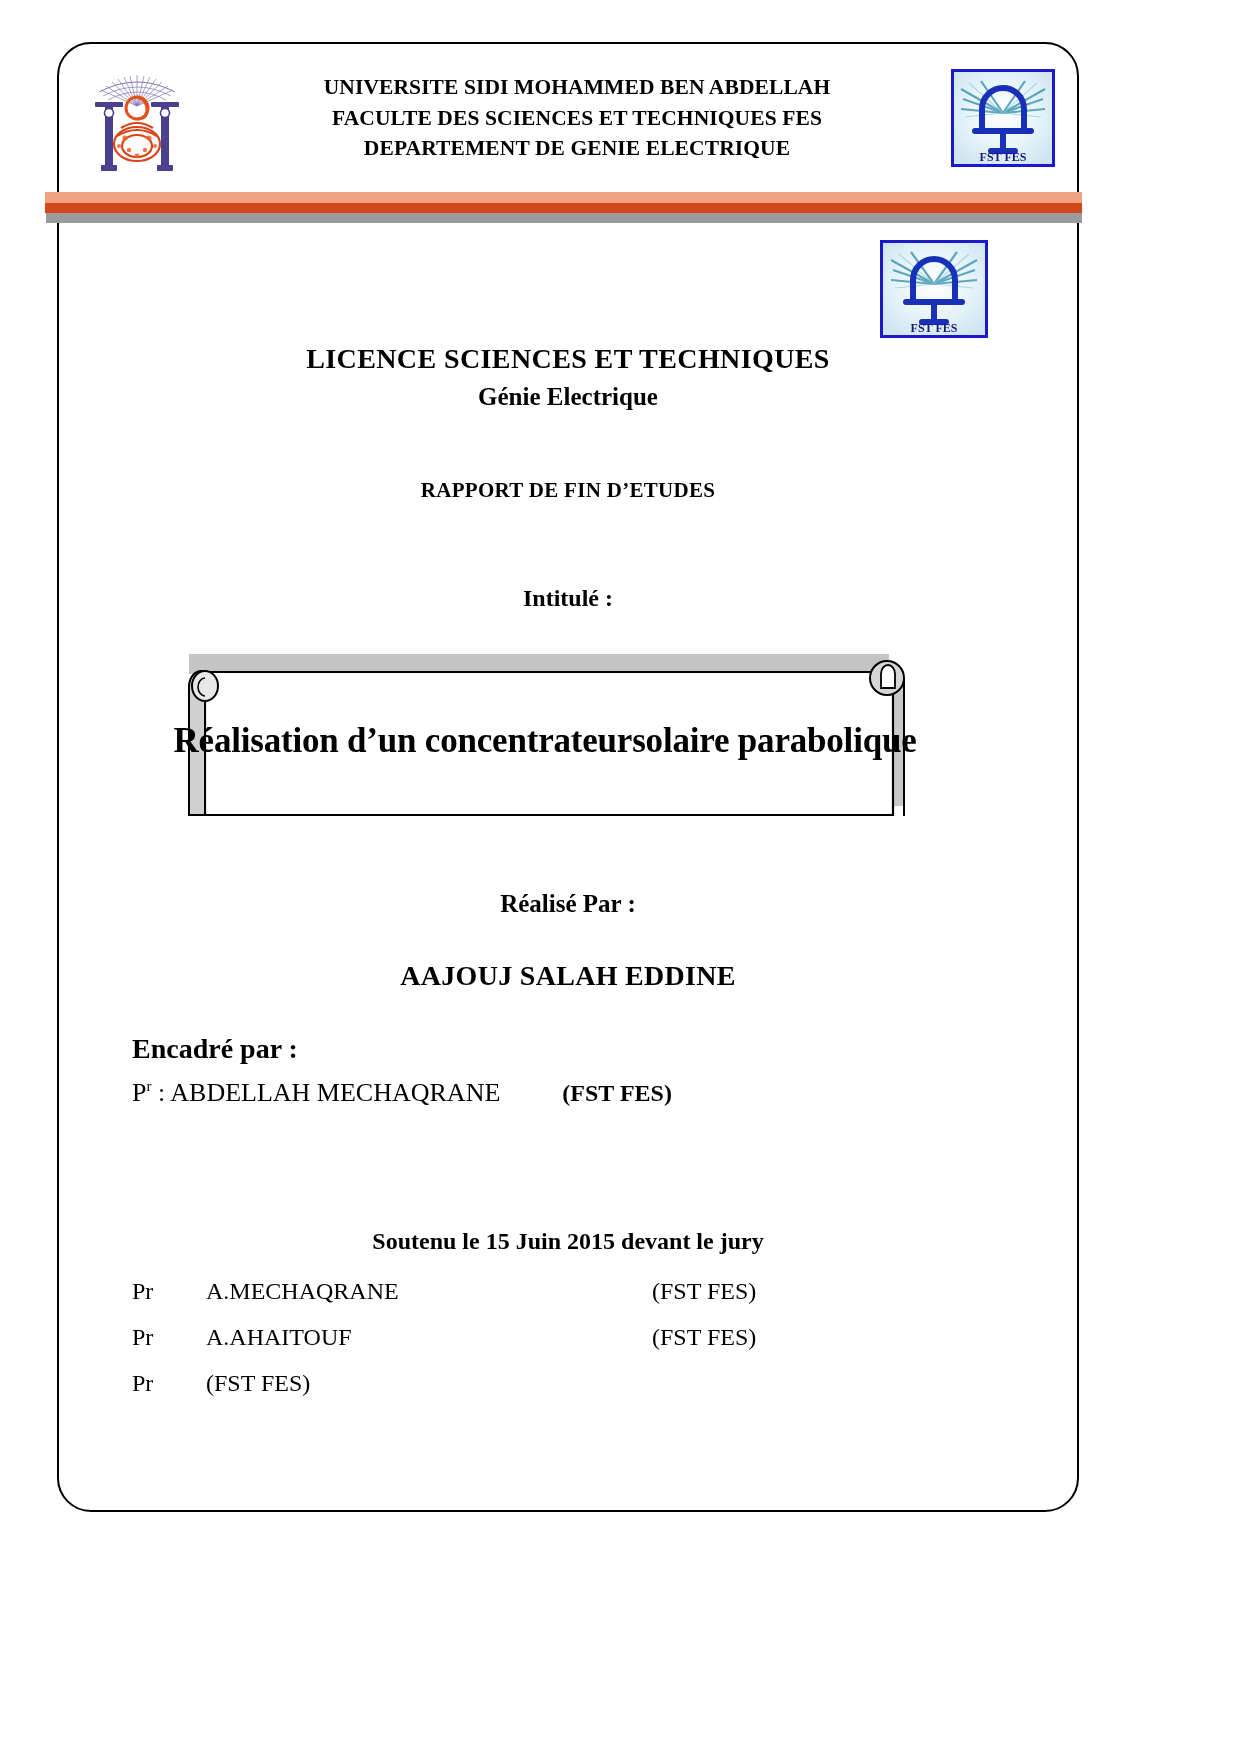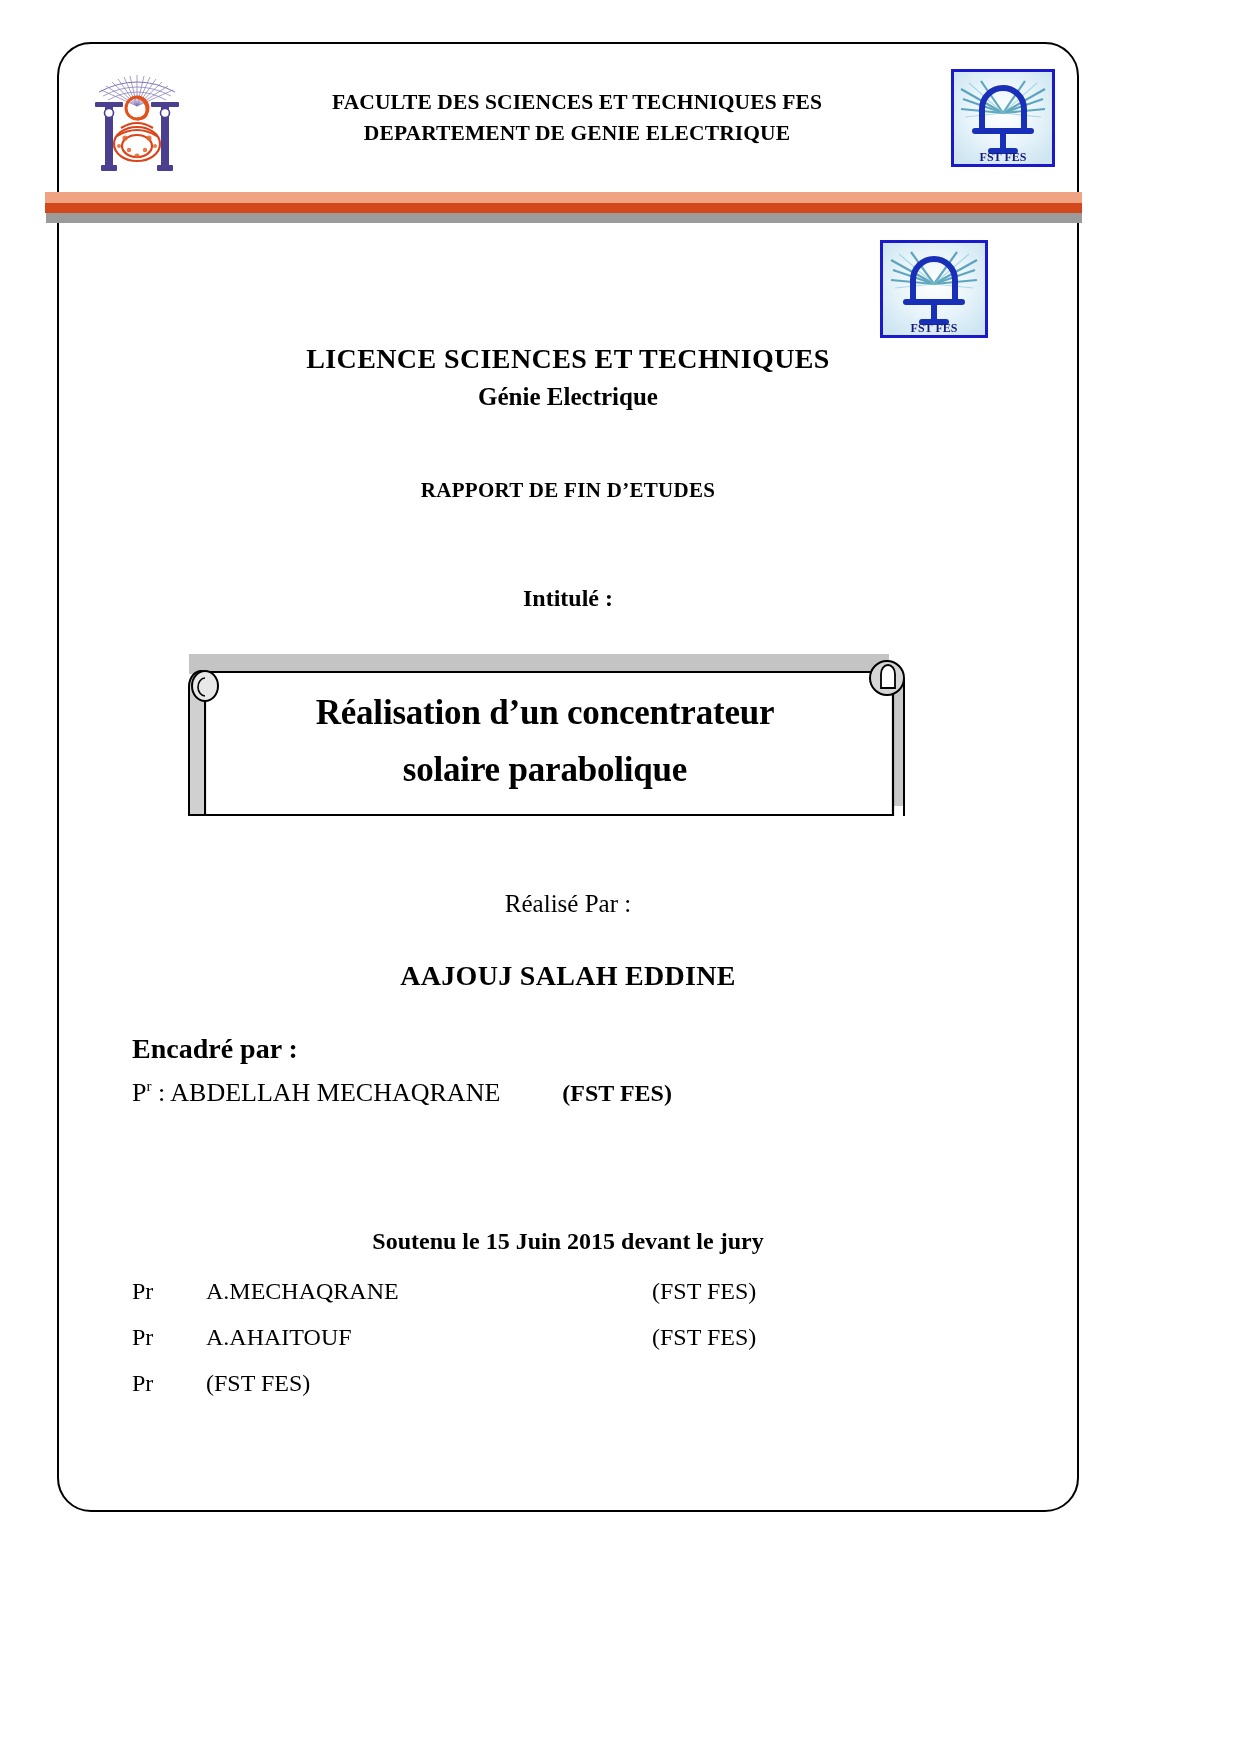--- a/index.html
+++ b/index.html
@@ -154,21 +154,21 @@
     height: 205px;
   }
   .scroll-svg { display: block; }
   .scroll-text {
     position: absolute;
     left: 0;
     top: 0;
     width: 740px;
     height: 205px;
     display: flex;
-    flex-direction: column;
+    flex-direction: row;
     align-items: center;
     justify-content: center;
     padding-top: 18px;
     box-sizing: border-box;
   }
   .scroll-text div {
     font-family: "Liberation Serif", "DejaVu Serif", serif;
     font-weight: bold;
     font-size: 35px;
     line-height: 1.62;
@@ -176,21 +176,21 @@
     white-space: nowrap;
   }
 
   
   .realise-par {
     position: absolute;
     left: 59px;
     top: 890px;
     width: 1018px;
     text-align: center;
-    font-weight: normal;
+    font-weight: bold;
     font-size: 25px;
   }
   .author-name {
     position: absolute;
     left: 59px;
     top: 960px;
     width: 1018px;
     text-align: center;
     font-weight: bold;
     font-size: 28px;
@@ -320,20 +320,21 @@
         <circle cx="48" cy="94" r="2.2"></circle>
           <circle cx="64" cy="94" r="2.2"></circle>
         <circle cx="56" cy="100" r="2.4"></circle>
         <circle cx="38" cy="90" r="2"></circle>
           <circle cx="74" cy="90" r="2"></circle>
       </g>
     </svg>
   </div>
 
   <div class="header-titles">
+    <div>UNIVERSITE SIDI MOHAMMED BEN ABDELLAH</div>
     <div>FACULTE DES SCIENCES ET TECHNIQUES FES</div>
     <div>DEPARTEMENT DE GENIE ELECTRIQUE</div>
   </div>
 
   <div class="fst-logo-top">
     <svg class="fst-badge" viewBox="0 0 104 98" width="104" height="98" xmlns="http://www.w3.org/2000/svg">
       <defs>
         <radialGradient id="glowA" cx="50%" cy="45%" r="62%">
           <stop offset="0%" stop-color="#ffffff"></stop>
           <stop offset="55%" stop-color="#E8F4FA"></stop>

